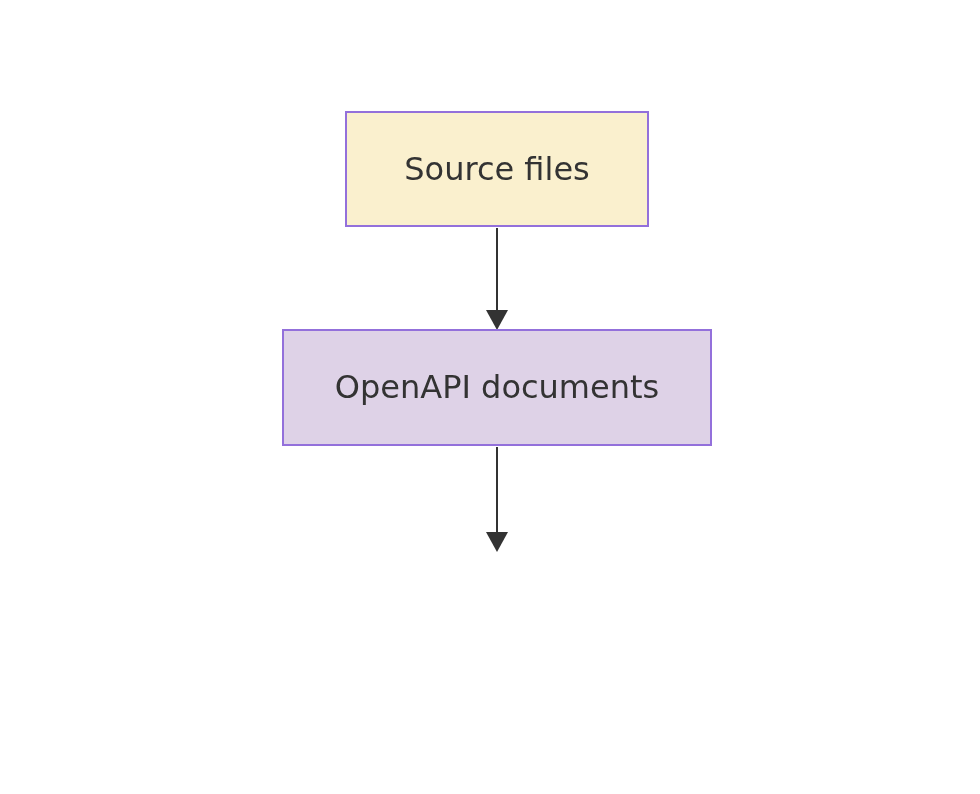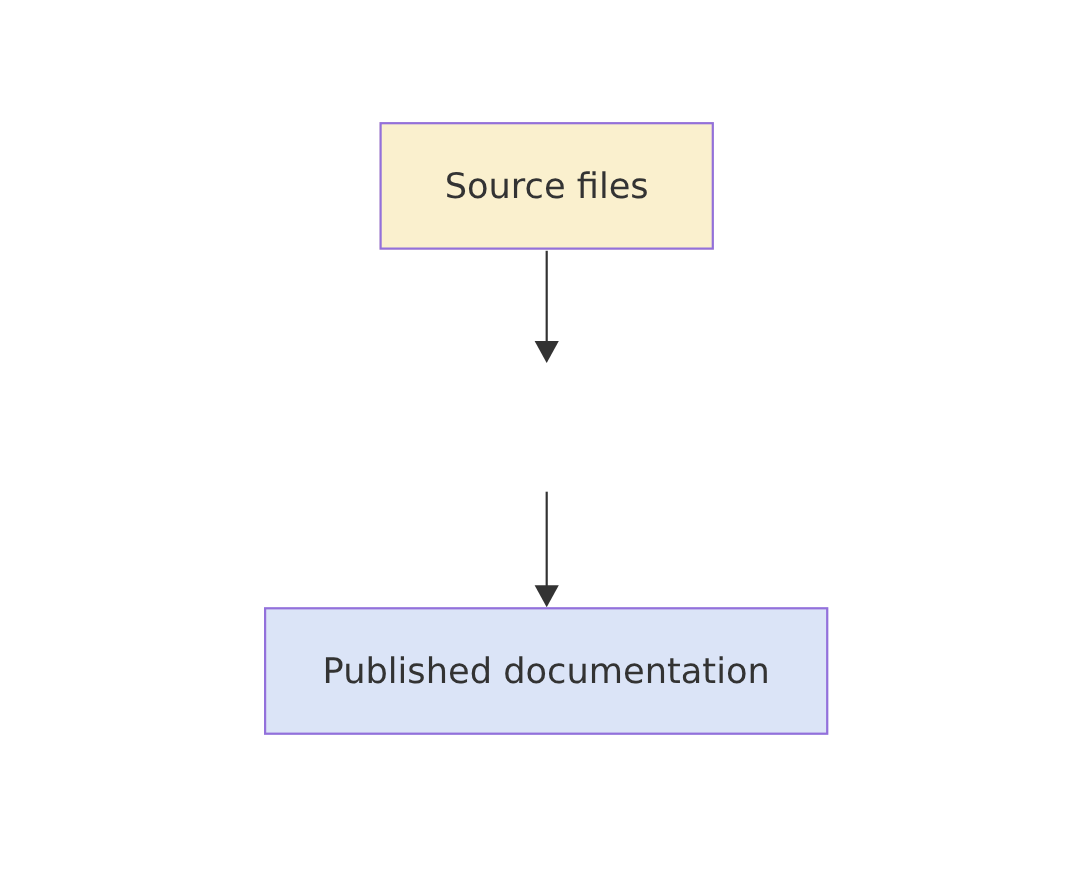--- a/index.html
+++ b/index.html
@@ -54,18 +54,18 @@
     <g>
       <line x1="497" y1="447" x2="497" y2="534" stroke-width="2" style="stroke: rgb(51, 51, 51);"></line>
       <polygon points="497,552 486,532 508,532" style="fill: rgb(51, 51, 51);"></polygon>
     </g>
   </svg>
 
   <div class="node node-source" style="background-color: rgb(250, 240, 206); border-color: rgb(147, 112, 219); color: rgb(51, 51, 51);">
     <span class="node-label">Source files</span>
   </div>
 
+  <div class="node node-openapi" style="background-color: rgb(222, 210, 231); border-color: rgb(147, 112, 219); color: rgb(51, 51, 51);">
+    <span class="node-label">OpenAPI documents</span>
+  </div>
 
-  <div class="node node-publish" style="background-color: rgb(219, 228, 247); border-color: rgb(147, 112, 219); color: rgb(51, 51, 51);">
-    <span class="node-label">Published documentation</span>
-  </div>
 
 </div>
 
 </body></html>

